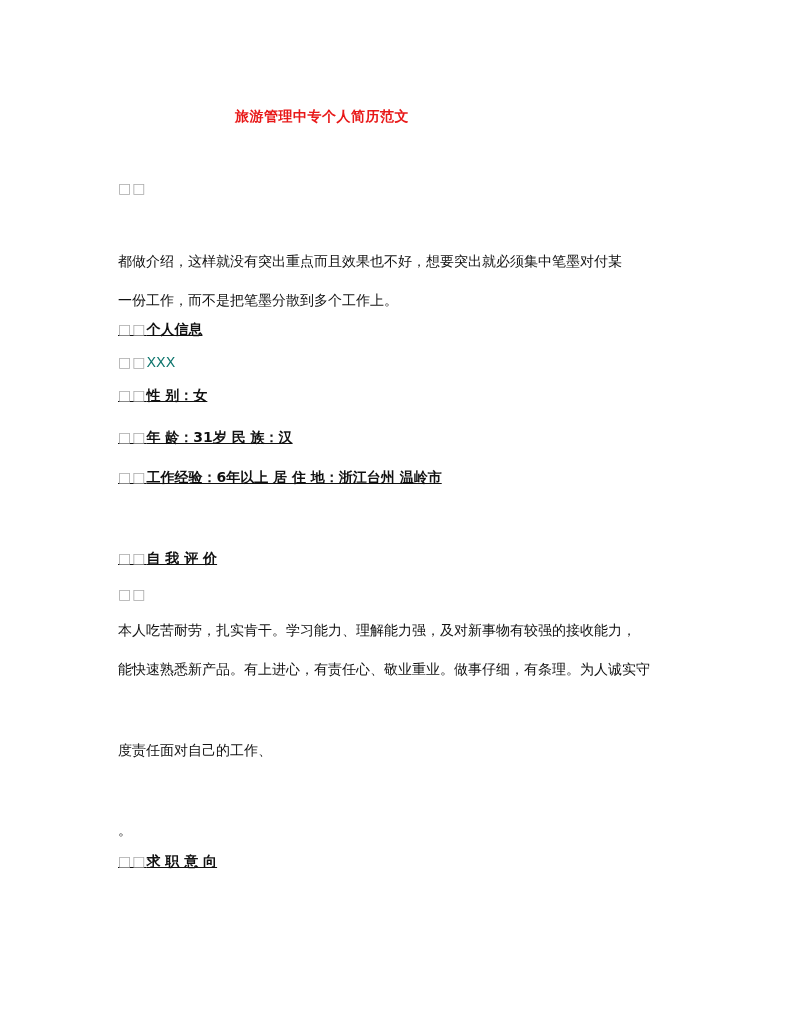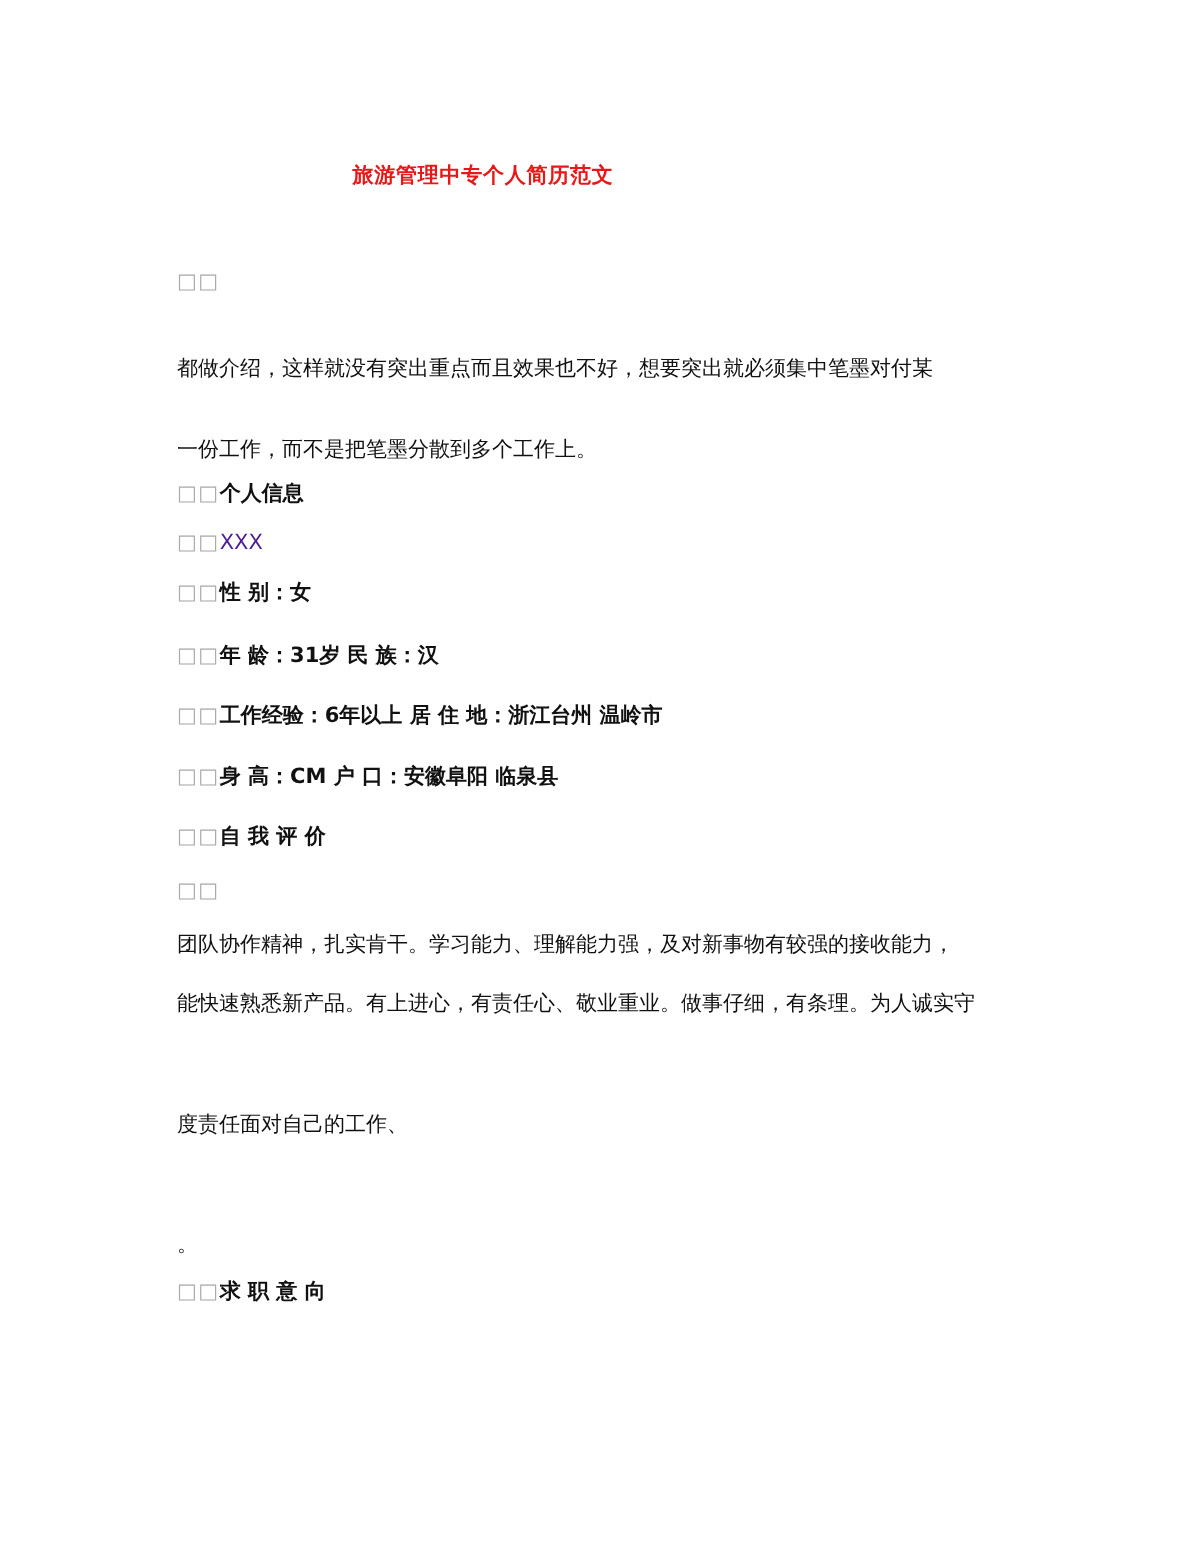--- a/index.html
+++ b/index.html
@@ -3,34 +3,34 @@
 <meta charset="utf-8">
 <style>
   html, body { margin: 0; padding: 0; background: #ffffff; }
   body { width: 800px; height: 1036px; position: relative; overflow: hidden;
          font-family: "DejaVu Sans", "Liberation Sans", sans-serif; color: #111; }
   .page { position: absolute; left: 0; top: 0; width: 800px; height: 1036px; }
   .title { position: absolute; top: 108px; left: 0; width: 644px; text-align: center;
            font-size: 14px; font-weight: bold; color: #e81818; letter-spacing: 0.5px; }
   .line { position: absolute; left: 118px; font-size: 14px; line-height: 20px; white-space: nowrap; }
   .ph { color: #aaa; font-weight: normal; letter-spacing: 1px; }
-  .b { font-weight: bold; }
-  .g { color: #4c1d95; font-weight: normal; }
+  .b { font-weight: bold; text-decoration: underline; }
+  .g { color: #0f766e; font-weight: normal; }
 </style>
 </head>
 <body>
 
 <div class="page">
   <div class="title">旅游管理中专个人简历范文</div>
 
   <div class="line" style="top:178px">
     <span class="ph">□□</span>
   </div>
 
-  <div class="line" style="top:236px">都做介绍，这样就没有突出重点而且效果也不好，想要突出就必须集中笔墨对付某</div>
+  <div class="line" style="top:251px">都做介绍，这样就没有突出重点而且效果也不好，想要突出就必须集中笔墨对付某</div>
   <div class="line" style="top:290px">一份工作，而不是把笔墨分散到多个工作上。</div>
 
   <div class="line b" style="top:319px">
     <span class="ph">□□</span><span>个人信息</span>
   </div>
 
   <div class="line" style="top:352px">
     <span class="ph">□□</span><span class="g">XXX</span>
   </div>
 
@@ -39,33 +39,30 @@
   </div>
 
   <div class="line b" style="top:427px">
     <span class="ph">□□</span><span>年 龄：31岁 民 族：汉</span>
   </div>
 
   <div class="line b" style="top:467px">
     <span class="ph">□□</span><span>工作经验：6年以上 居 住 地：浙江台州 温岭市</span>
   </div>
 
-  <div class="line b" style="top:508px">
-    <span class="ph">□□</span><span>身 高：CM 户 口：安徽阜阳 临泉县</span>
-  </div>
 
   <div class="line b" style="top:548px">
     <span class="ph">□□</span><span>自 我 评 价</span>
   </div>
 
   <div class="line" style="top:584px">
     <span class="ph">□□</span>
   </div>
 
-  <div class="line" style="top:620px">团队协作精神，扎实肯干。学习能力、理解能力强，及对新事物有较强的接收能力，</div>
+  <div class="line" style="top:620px">本人吃苦耐劳，扎实肯干。学习能力、理解能力强，及对新事物有较强的接收能力，</div>
   <div class="line" style="top:659px">能快速熟悉新产品。有上进心，有责任心、敬业重业。做事仔细，有条理。为人诚实守</div>
   <div class="line" style="top:740px">度责任面对自己的工作、</div>
   <div class="line" style="top:820px">。</div>
 
   <div class="line b" style="top:851px">
     <span class="ph">□□</span><span>求 职 意 向</span>
   </div>
 
 </div>
 

